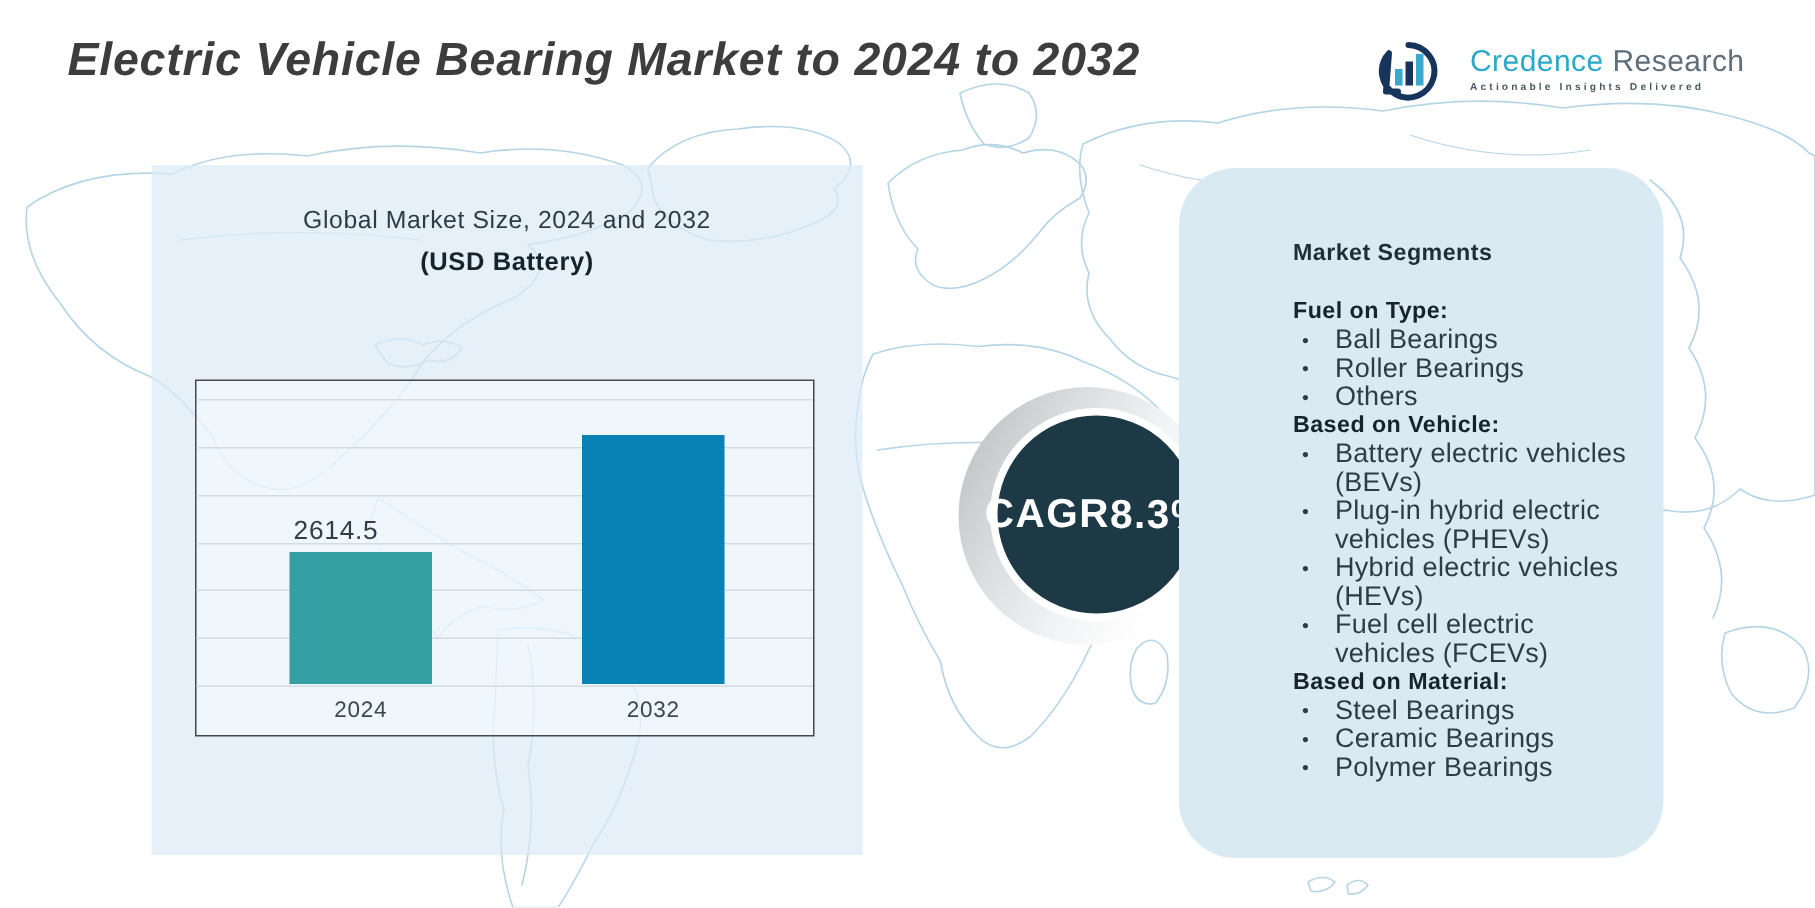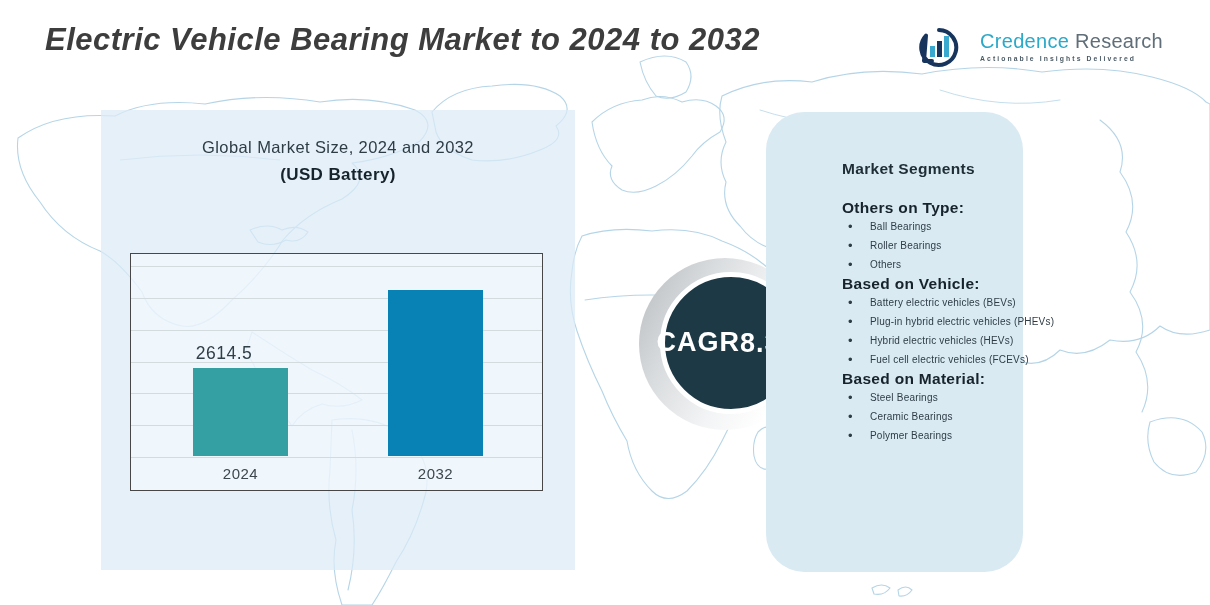--- a/index.html
+++ b/index.html
@@ -129,22 +129,22 @@
     align-items: center;
     justify-content: center;
     color: #ffffff;
   }
   .cagr-label { font-size: 27px; font-weight: bold; letter-spacing: 1px; line-height: 1.1; }
   .cagr-value { font-size: 27px; font-weight: bold; letter-spacing: 1px; line-height: 1.2; }
 
   
   .segments-panel {
     position: absolute;
-    left: 766px; top: 112px;
-    width: 257px; height: 460px;
+    left: 786px; top: 112px;
+    width: 323px; height: 460px;
     background: #d9eaf3;
     border-radius: 38px;
   }
   .segments-inner {
     position: absolute;
     left: 76px; top: 48px;
     width: 232px;
     color: #1f2d36;
   }
   .segments-heading {
@@ -166,21 +166,21 @@
     line-height: 19px;
   }
   .segment-bullet {
     width: 28px;
     flex: 0 0 28px;
     padding-left: 6px;
     font-size: 13px;
     color: #2e3c46;
   }
   .segment-item-text {
-    font-size: 10px;
+    font-size: 18px;
     color: #2e3c46;
     letter-spacing: 0.2px;
   }
 </style>
 </head>
 <body>
 
 <div class="stage">
 
   <svg class="map-svg" viewBox="0 0 1210 605" fill="none" stroke="#b5d5e7" stroke-width="1.1" stroke-linejoin="round" stroke-linecap="round">
@@ -248,21 +248,21 @@
   <div class="cagr-crescent"></div>
   <div class="cagr-disc">
     <span class="cagr-label">CAGR</span>
     <span class="cagr-value">8.3%</span>
   </div>
 
   <aside class="segments-panel">
     <div class="segments-inner">
       <div class="segments-heading">Market Segments</div>
       <div id="segments-list">
-          <div class="segment-section-header">Others on Type:</div>
+          <div class="segment-section-header">Fuel on Type:</div>
           <div class="segment-item">
             <span class="segment-bullet">•</span>
             <span class="segment-item-text">Ball Bearings</span>
           </div>
           <div class="segment-item">
             <span class="segment-bullet">•</span>
             <span class="segment-item-text">Roller Bearings</span>
           </div>
           <div class="segment-item">
             <span class="segment-bullet">•</span>

